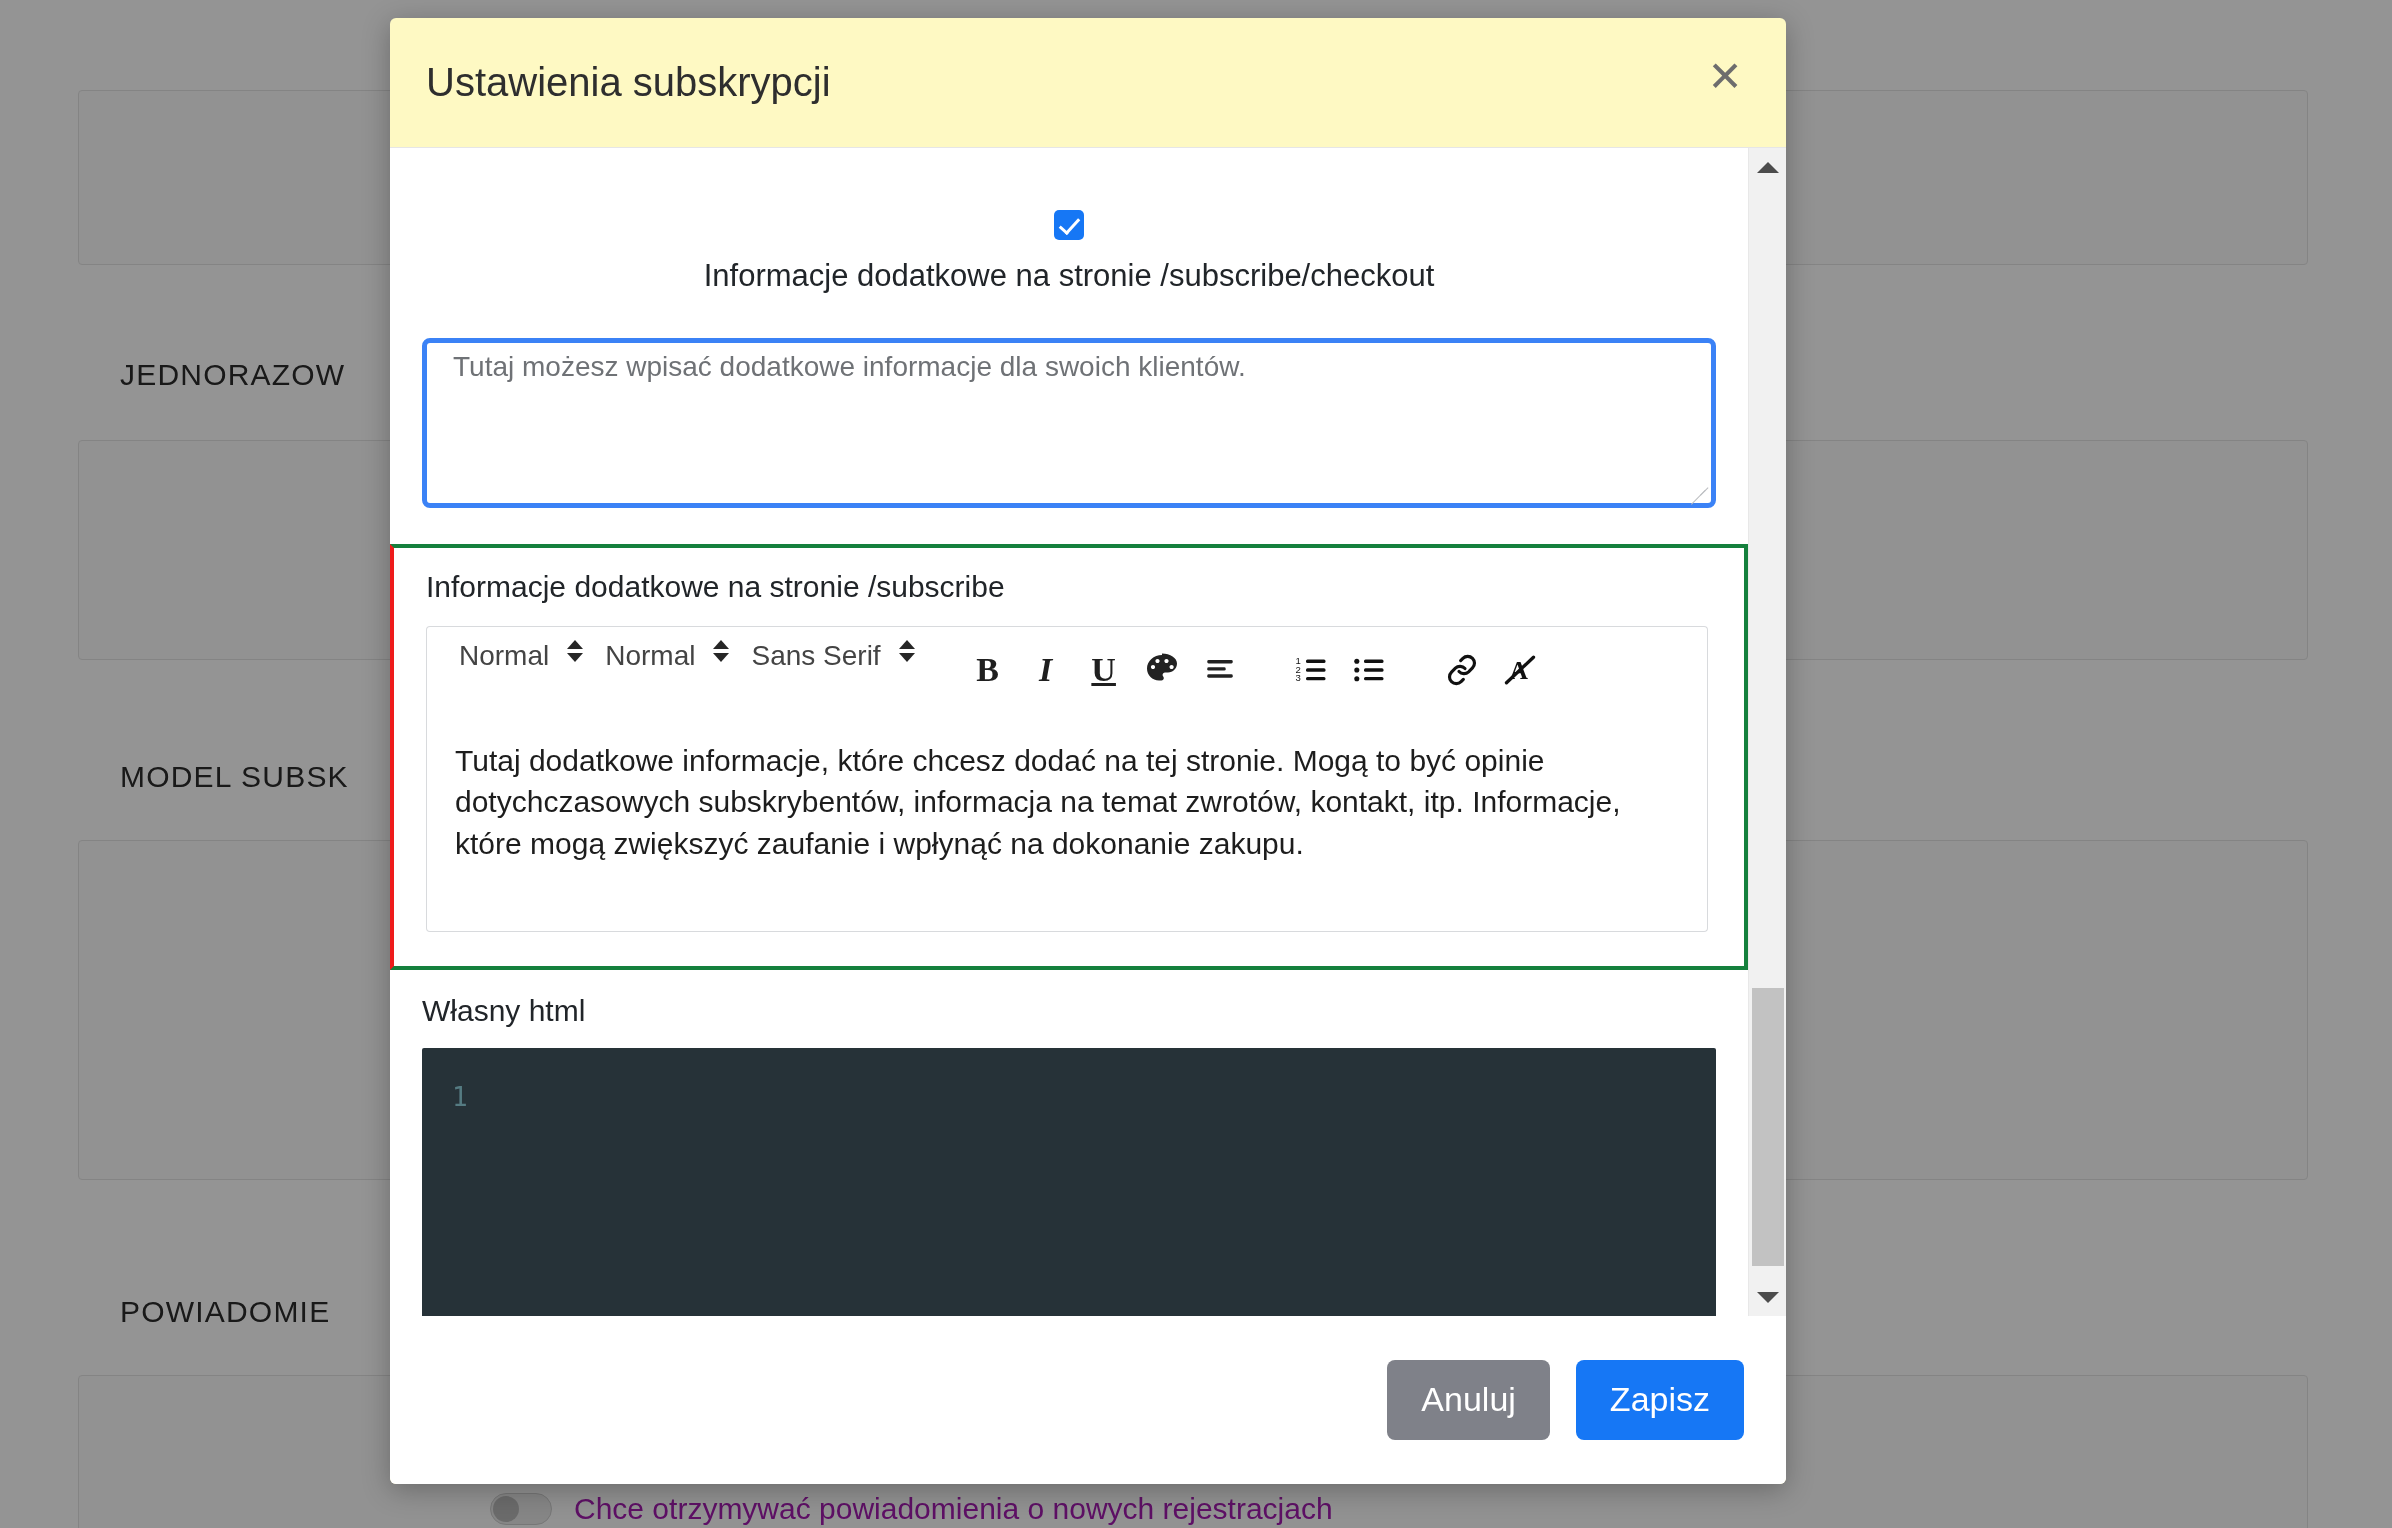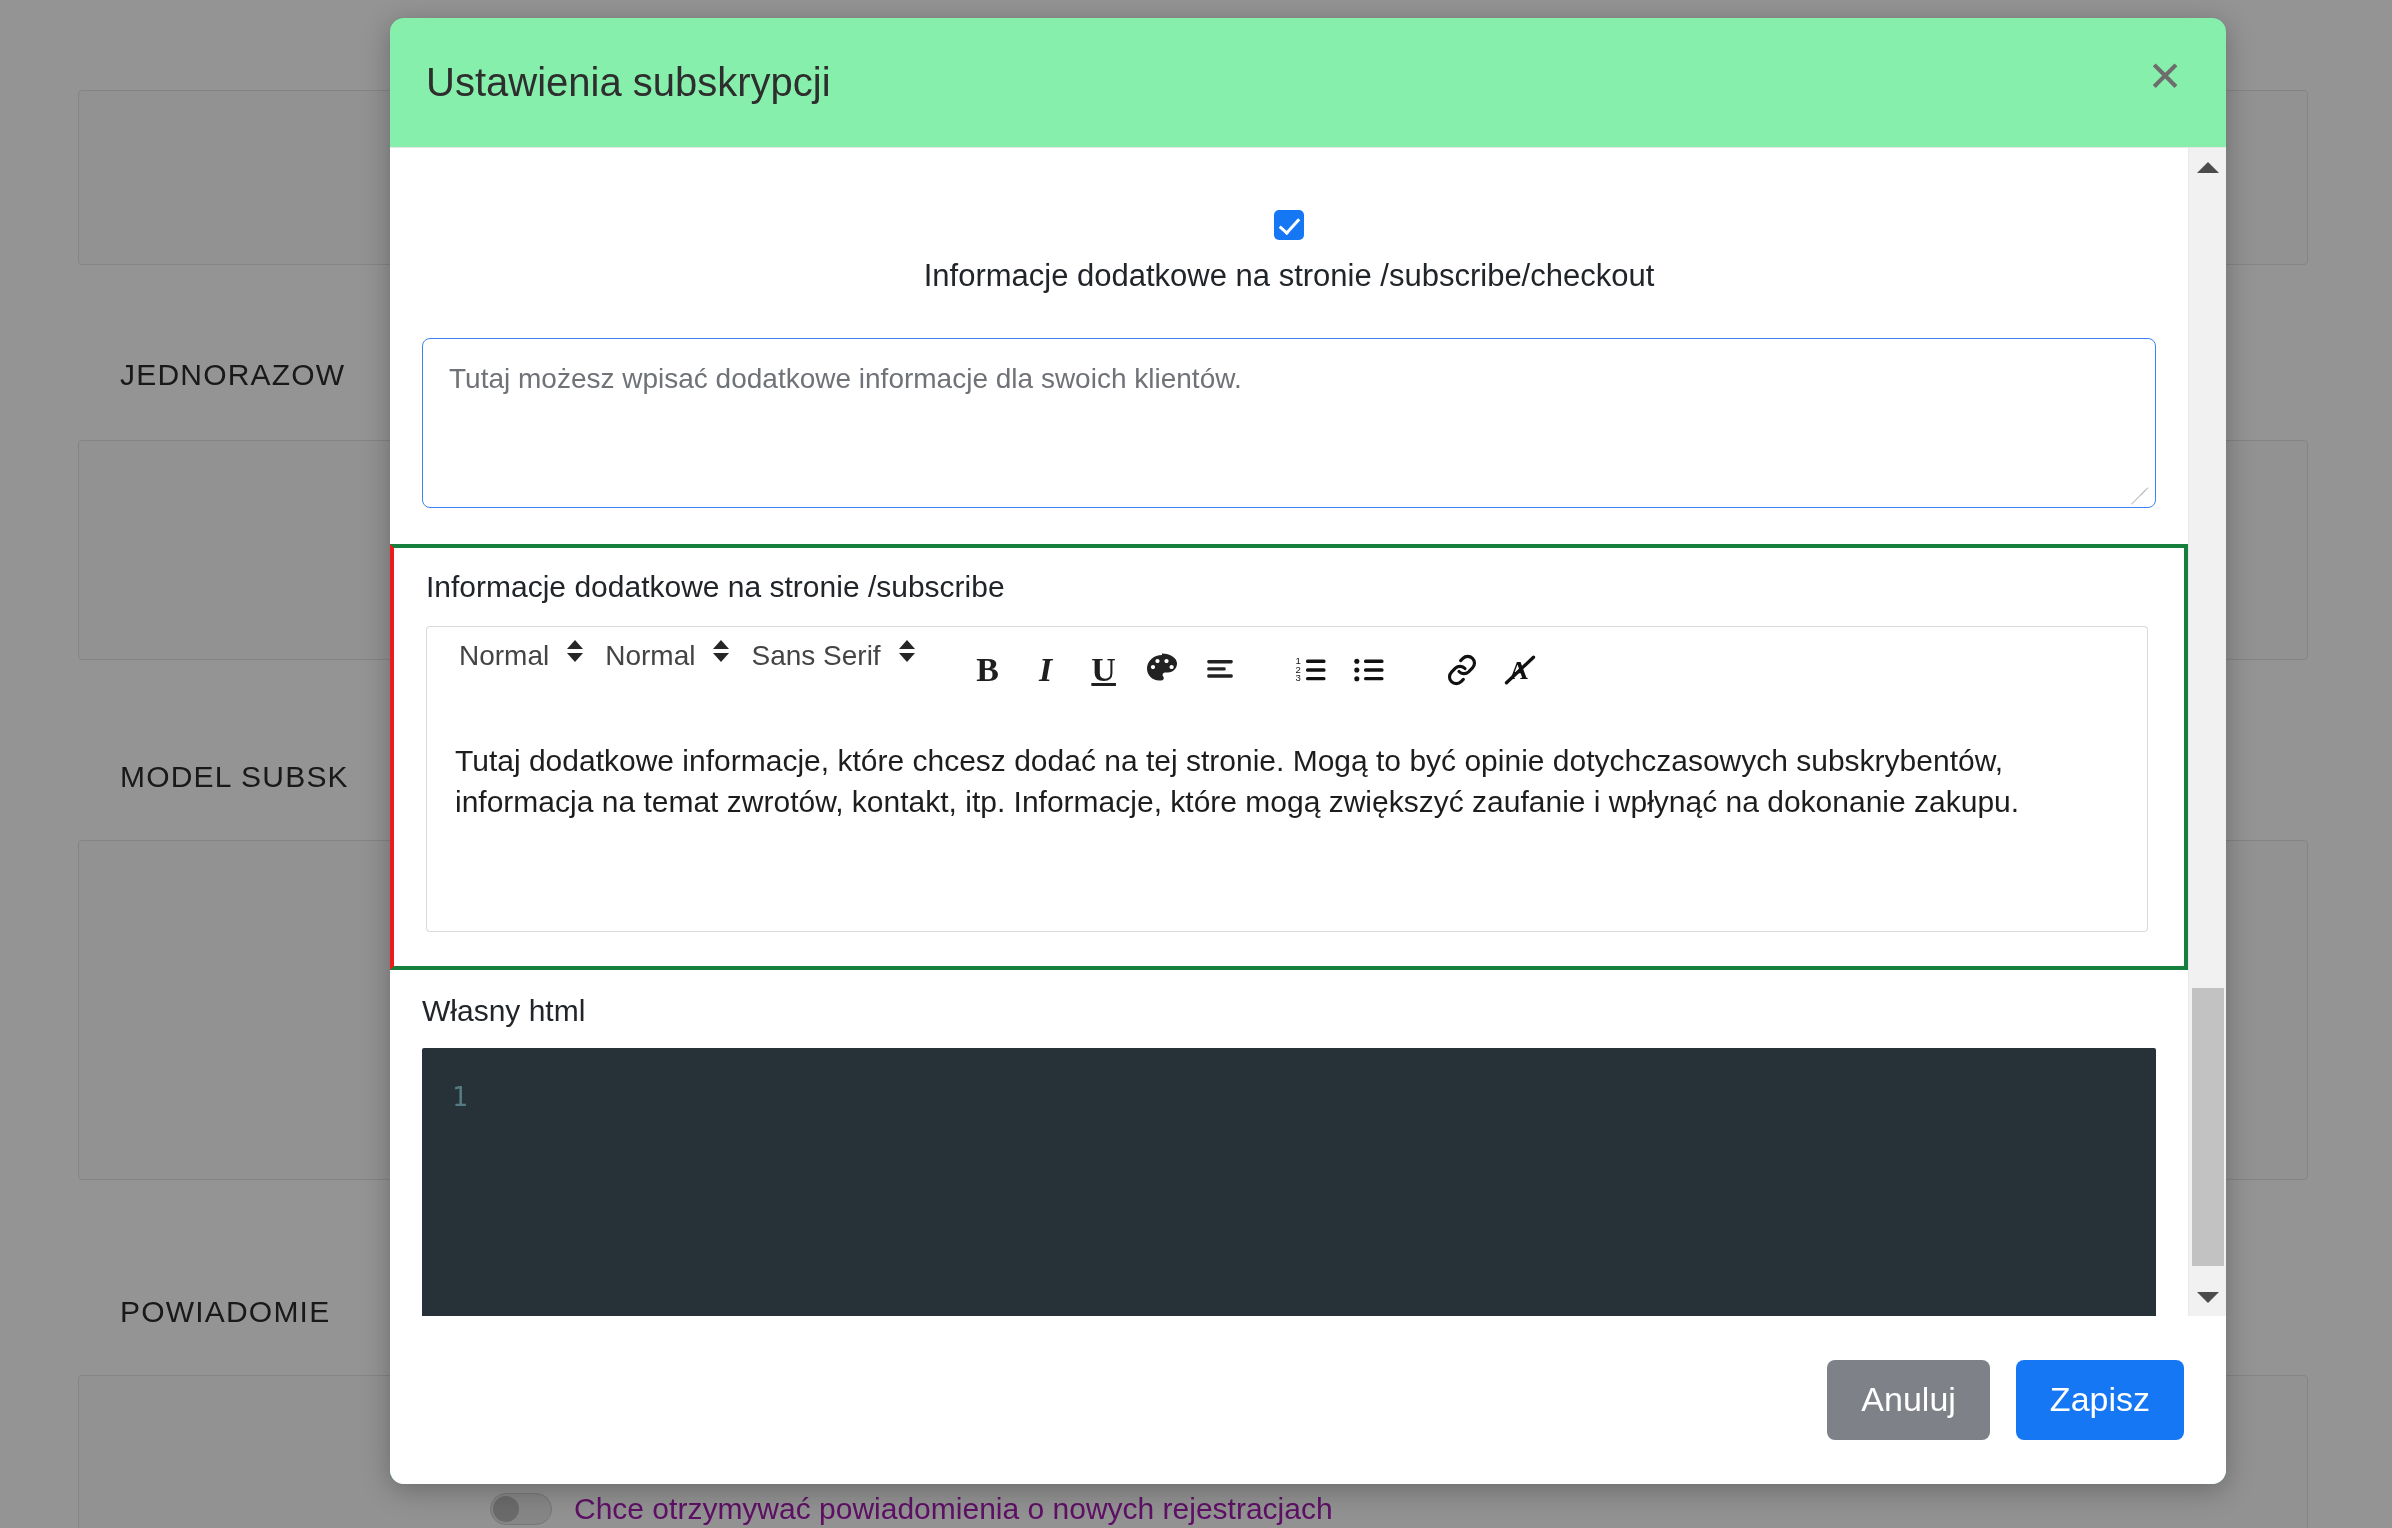--- a/index.html
+++ b/index.html
@@ -67,24 +67,24 @@
   #dim {
     position: absolute; inset: 0;
     background: rgba(0,0,0,0.42);
   }
 
   
   #modal {
     position: absolute;
     left: 390px;
     top: 18px;
-    width: 1836px;
+    width: 1396px;
     height: 1466px;
-    background: #86efac;
-    border-radius: 14px;
+    background: #fef9c3;
+    border-radius: 6px;
     box-shadow: 0 6px 28px rgba(0,0,0,0.28);
     display: flex;
     flex-direction: column;
     overflow: hidden;
   }
   .modal-header {
     height: 130px;
     flex: 0 0 130px;
     border-bottom: 1px solid #e6e6e6;
     display: flex;
@@ -155,23 +155,23 @@
   .chk-label {
     font-size: 31px;
     color: #212529;
   }
 
   
   .ta-wrap { margin-top: 44px; position: relative; }
   textarea.plain {
     width: 100%;
     height: 170px;
-    border: 1px solid #3b82f6;
+    border: 5px solid #3b82f6;
     border-radius: 8px;
-    padding: 24px 26px;
+    padding: 8px 26px;
     font-size: 28px;
     color: #212529;
     font-family: "Liberation Sans", sans-serif;
     resize: none;
     outline: none;
     background: #fff;
   }
   textarea.plain::placeholder { color: #6f7276; }
   .ta-grip {
     position: absolute;

